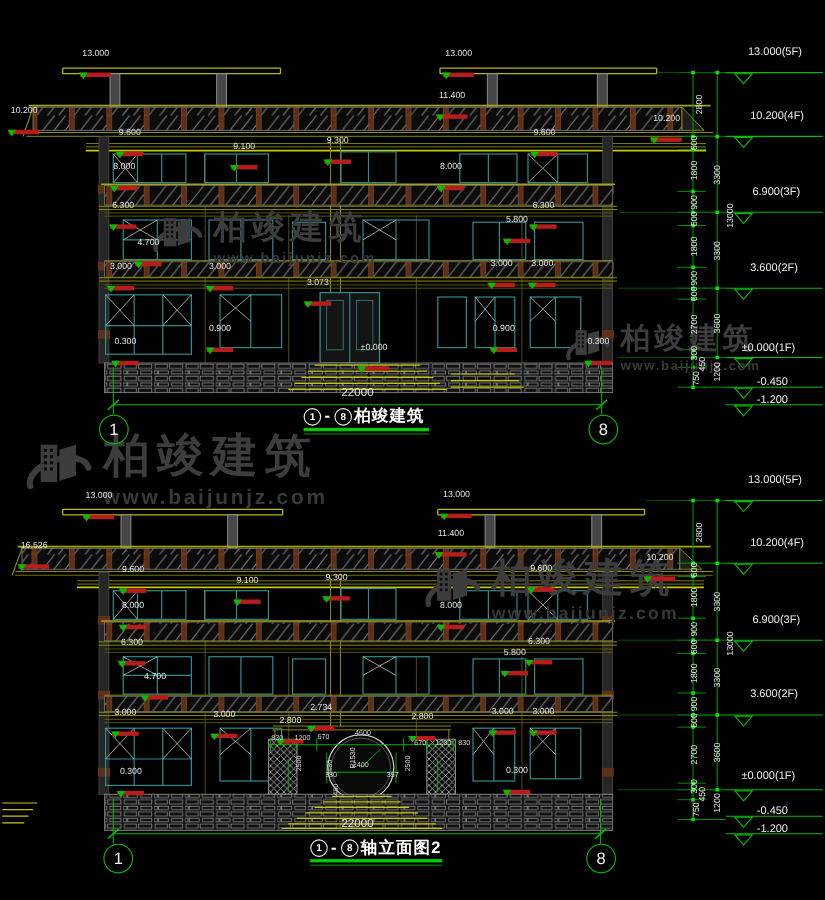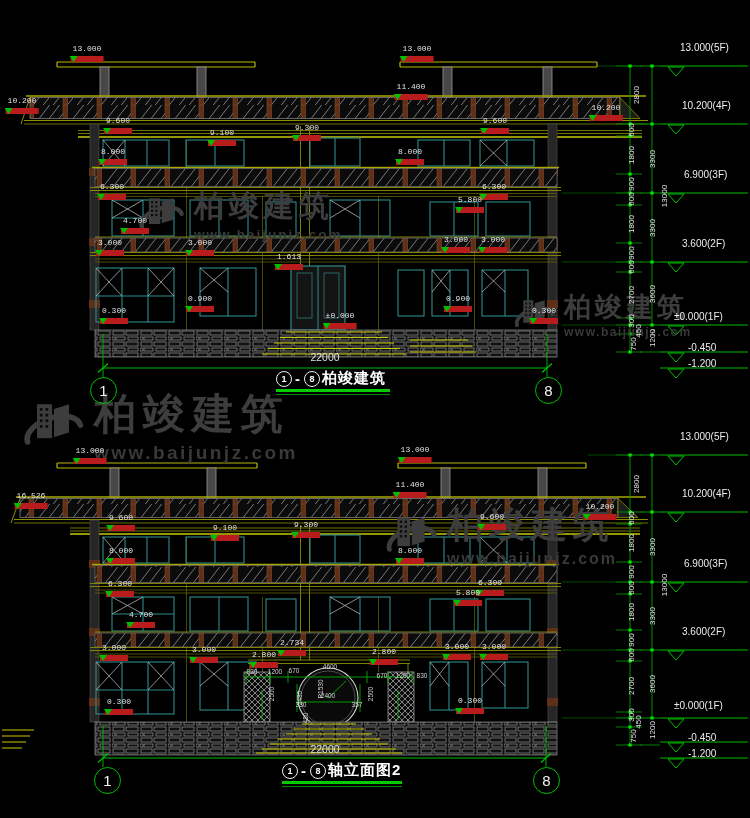--- a/index.html
+++ b/index.html
@@ -4,21 +4,21 @@
 <style>
   html,body{margin:0;padding:0;background:#000;}
   #canvas{position:relative;width:750px;height:818px;background:#000;overflow:hidden;
           font-family:"Liberation Sans",sans-serif;}
   svg.lines{position:absolute;left:0;top:0;z-index:1;}
 
   
   #labels{position:absolute;inset:0;z-index:6;}
   .lb{position:absolute;transform:translateX(-50%);color:#e2e2e2;
       font:8px/1.1 "Liberation Sans",sans-serif;white-space:nowrap;}
-  .lb.m{border-bottom:6px solid #b91c1c;padding:0 2px 2px;font-family:Liberation Mono, monospace;}
+  .lb.m{border-bottom:4px solid #b91c1c;padding:0 2px 12px;}
   .lb.m::after{content:"";position:absolute;left:-1px;top:100%;width:0;height:0;
       border:4px solid transparent;border-top:6px solid #00bf00;border-bottom:none;}
   .lb.t{padding:0 2px;}
   .lb.big{font-size:10.5px;}
   .lb.r{transform:translate(-50%,-50%) rotate(-90deg);}
   .lb.lv{transform:none;font-size:10px;color:#ececec;}
   .lb.s{font-size:6.5px;color:#d5d5d5;}
   .lb.rs{transform:translate(-50%,-50%) rotate(-90deg);font-size:6.5px;color:#d5d5d5;}
 
   
@@ -382,21 +382,21 @@
       <span class="lb m" style="left: 222px; top: 129px;">9.100</span>
       <span class="lb m" style="left: 307px; top: 124px;">9.300</span>
       <span class="lb m" style="left: 113px; top: 148px;">8.000</span>
       <span class="lb m" style="left: 410px; top: 148px;">8.000</span>
       <span class="lb m" style="left: 112px; top: 183px;">6.300</span>
       <span class="lb m" style="left: 494px; top: 183px;">6.300</span>
       <span class="lb m" style="left: 470px; top: 196px;">5.800</span>
       <span class="lb m" style="left: 135px; top: 217px;">4.700</span>
       <span class="lb m" style="left: 110px; top: 239px;">3.000</span>
       <span class="lb m" style="left: 200px; top: 239px;">3.000</span>
-      <span class="lb m" style="left: 289px; top: 253px;">1.613</span>
+      <span class="lb m" style="left: 289px; top: 253px;">3.073</span>
       <span class="lb m" style="left: 456px; top: 236px;">3.000</span>
       <span class="lb m" style="left: 493px; top: 236px;">3.000</span>
       <span class="lb m" style="left: 200px; top: 295px;">0.900</span>
       <span class="lb m" style="left: 458px; top: 295px;">0.900</span>
       <span class="lb m" style="left: 114px; top: 307px;">0.300</span>
       <span class="lb m" style="left: 544px; top: 307px;">0.300</span>
       <span class="lb m" style="left: 340px; top: 312px;">±0.000</span>
       <span class="lb t big" style="left: 325px; top: 352px;">22000</span>
       <span class="lb r" style="left: 637px; top: 95px;">2800</span>
       <span class="lb r" style="left: 632px; top: 130px;">600</span>

